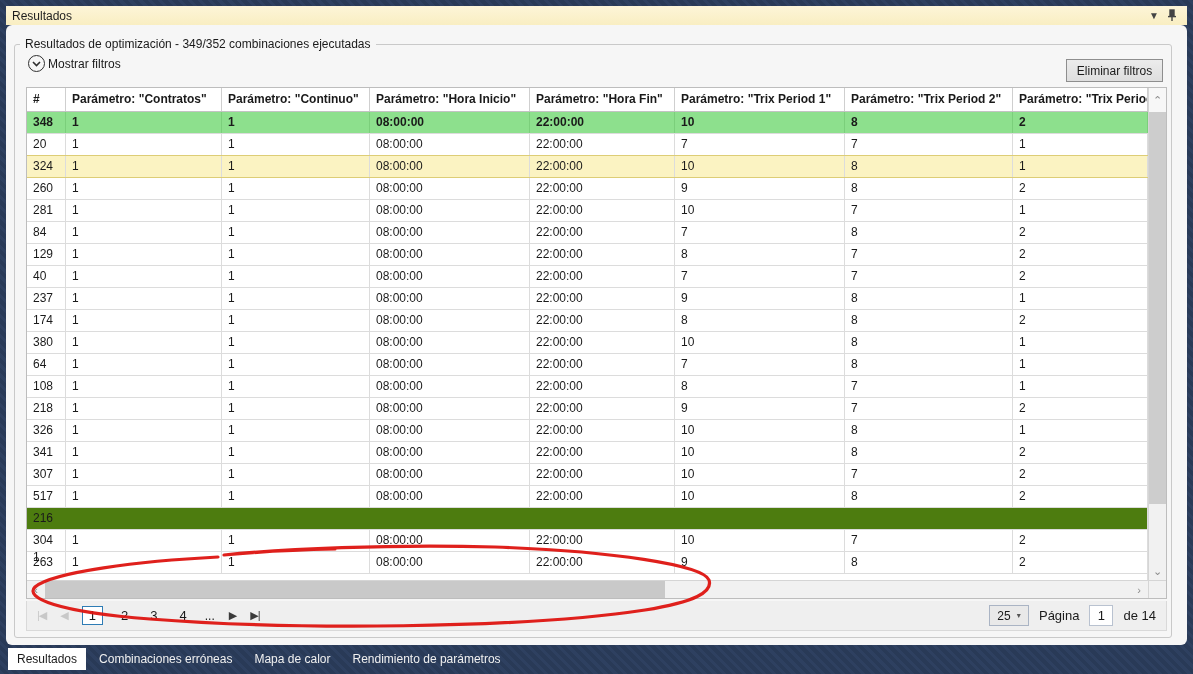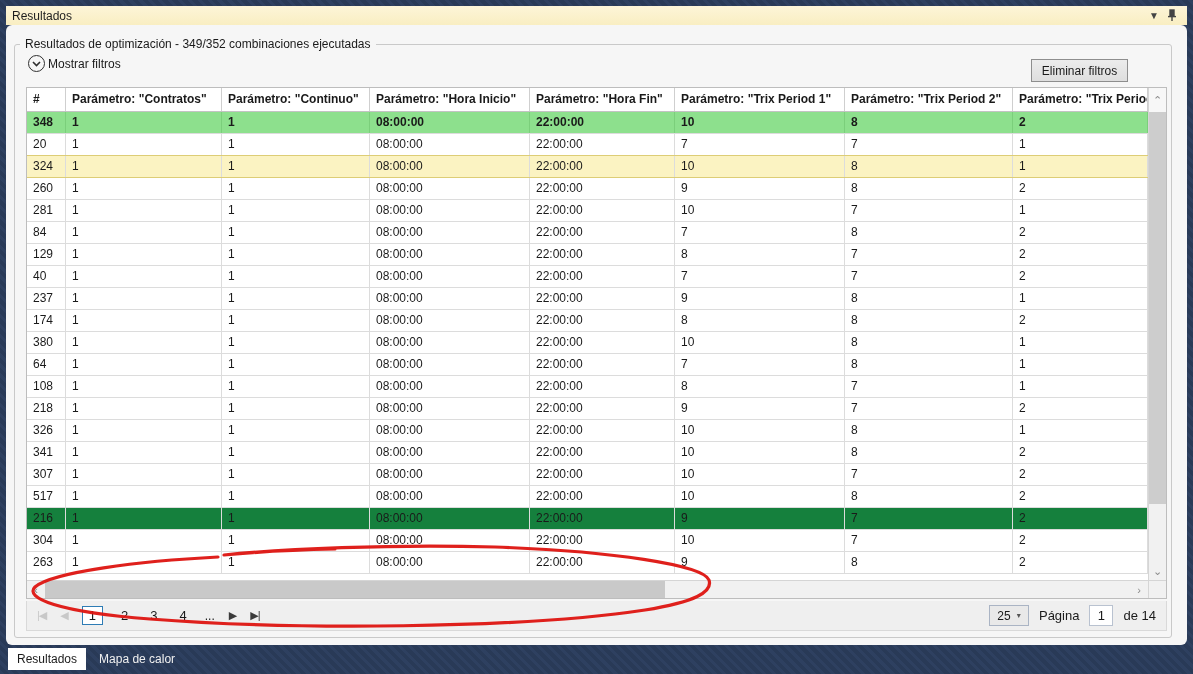--- a/index.html
+++ b/index.html
@@ -34,21 +34,21 @@
   }
   .show-filters {
     position:absolute; left:22px; top:30px; display:flex; align-items:center; gap:3px;
     font-size:12px; color:#1a1a1a; cursor:pointer;
   }
   .chev-circle {
     width:17px; height:17px; border:1.6px solid #2f2f2f; border-radius:50%;
     display:flex; align-items:center; justify-content:center;
   }
   .btn-clear {
-    position:absolute; left:1025px; top:34px; width:97px; height:23px;
+    position:absolute; left:1060px; top:34px; width:97px; height:23px;
     background:linear-gradient(#ececec,#dedede); border:1px solid #8e8e8e;
     font-size:12px; color:#1a1a1a; display:flex; align-items:center; justify-content:center;
     cursor:pointer;
   }
   
   .tablewrap {
     position:absolute; left:20px; top:62px; width:1141px; height:512px;
     border:1px solid #bdbdbd; background:#fff;
     display:grid; grid-template-columns:1fr 18px; grid-template-rows:24px 1fr 18px;
   }
@@ -59,21 +59,21 @@
   }
   .tbody { grid-column:1; grid-row:2; overflow:hidden; background:#fff; }
   .tr { display:flex; height:22px; border-bottom:1px solid #dcdcdc; background:#fff; cursor:pointer; }
   .td {
     font-size:12px; color:#1a1a1a; line-height:21px; padding-left:6px;
     border-right:1px solid #dcdcdc; white-space:nowrap; overflow:hidden;
   }
   .tr.hl-green { background:#8de08d;font-weight:bold; }
   .tr.hl-green .td { border-right-color:#7bcf7b; }
   .tr.hl-yellow-selected { background:#fbf3c2; border-top:1px solid #ddcd76; border-bottom:1px solid #ddcd76; height:23px; margin-top:-1px; }
-  .tr.hl-yellow { background:#15803d; }
+  .tr.hl-yellow { background:#4d7c0f;flex-direction:column; }
   .c0{flex:0 0 39px;} .c1{flex:0 0 156px;} .c2{flex:0 0 148px;} .c3{flex:0 0 160px;}
   .c4{flex:0 0 145px;} .c5{flex:0 0 170px;} .c6{flex:0 0 168px;} .c7{flex:1 1 auto; min-width:0;}
   
   .vscroll { grid-column:2; grid-row:1 / span 2; background:#f1f1f1; display:flex; flex-direction:column; border-left:1px solid #d5d5d5; }
   .vs-up { height:24px; display:flex; align-items:center; justify-content:center; color:#8a8a8a; font-size:11px; background:#f7f7f7; cursor:pointer; }
   .vs-thumb { height:392px; background:#cdcdcd; cursor:pointer; }
   .vs-track { flex:1; }
   .vs-down { height:18px; display:flex; align-items:center; justify-content:center; color:#8a8a8a; font-size:11px; cursor:pointer; }
   
   .hscroll { grid-column:1; grid-row:3; background:#f1f1f1; display:flex; border-top:1px solid #d5d5d5; }
@@ -415,21 +415,23 @@
         </span>
         <span class="page-label">Página</span>
         <input class="page-input" value="1" style="">
         <span class="page-total">de 14</span>
       </span>
     </div>
   </div>
 
   <div class="tabbar">
       <div class="tab active">Resultados</div>
+      <div class="tab">Combinaciones erróneas</div>
       <div class="tab">Mapa de calor</div>
+      <div class="tab">Rendimiento de parámetros</div>
     </div>
 
   <svg class="annotation" viewBox="0 0 1193 674">
     <path d="M 218 557
              C 140 561, 52 572, 35 587
              C 24 598, 58 612, 150 619
              C 290 630, 520 629, 645 610
              C 695 602, 713 592, 709 580
              C 703 565, 612 551, 495 547
              C 390 544, 282 549, 224 555

